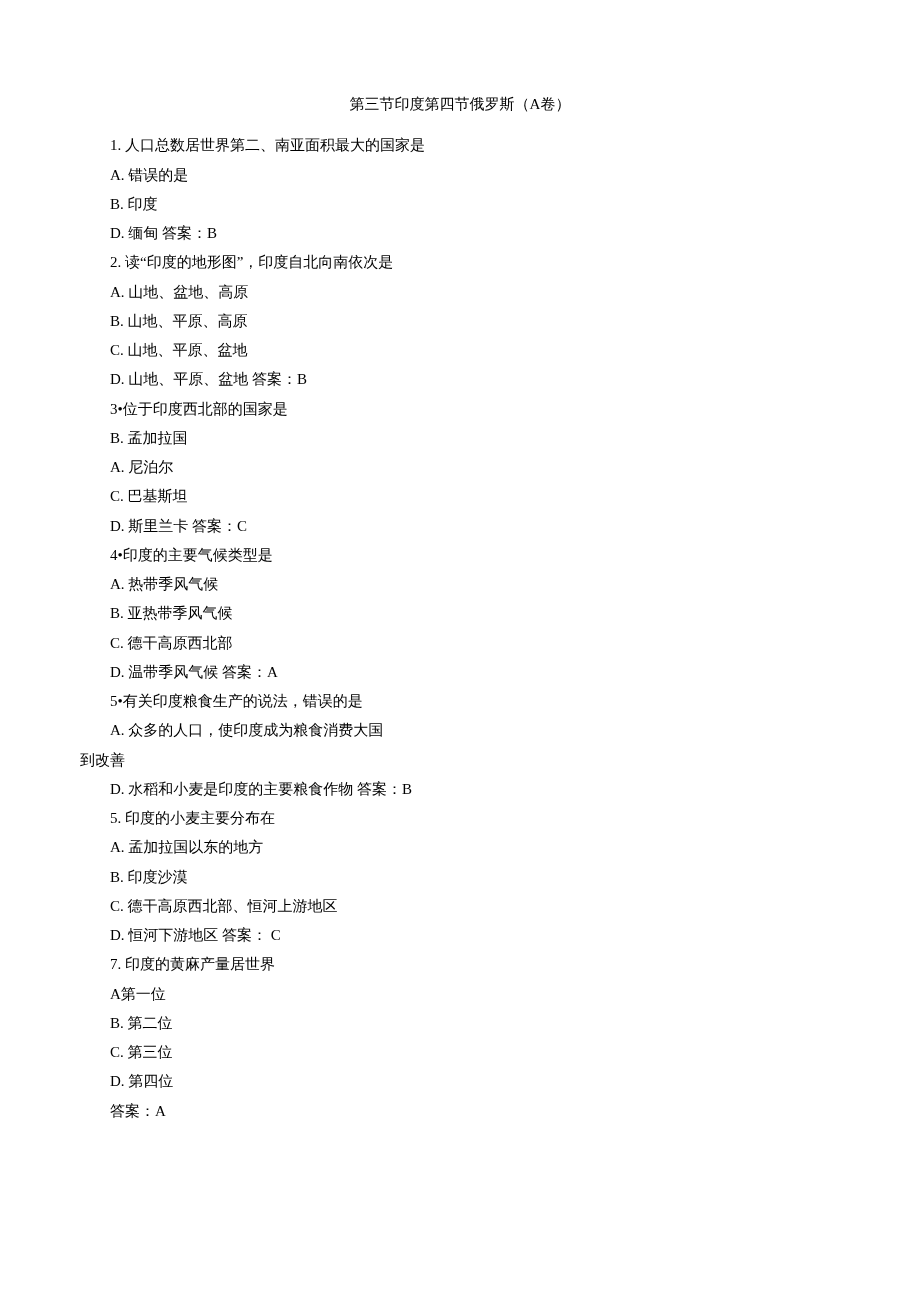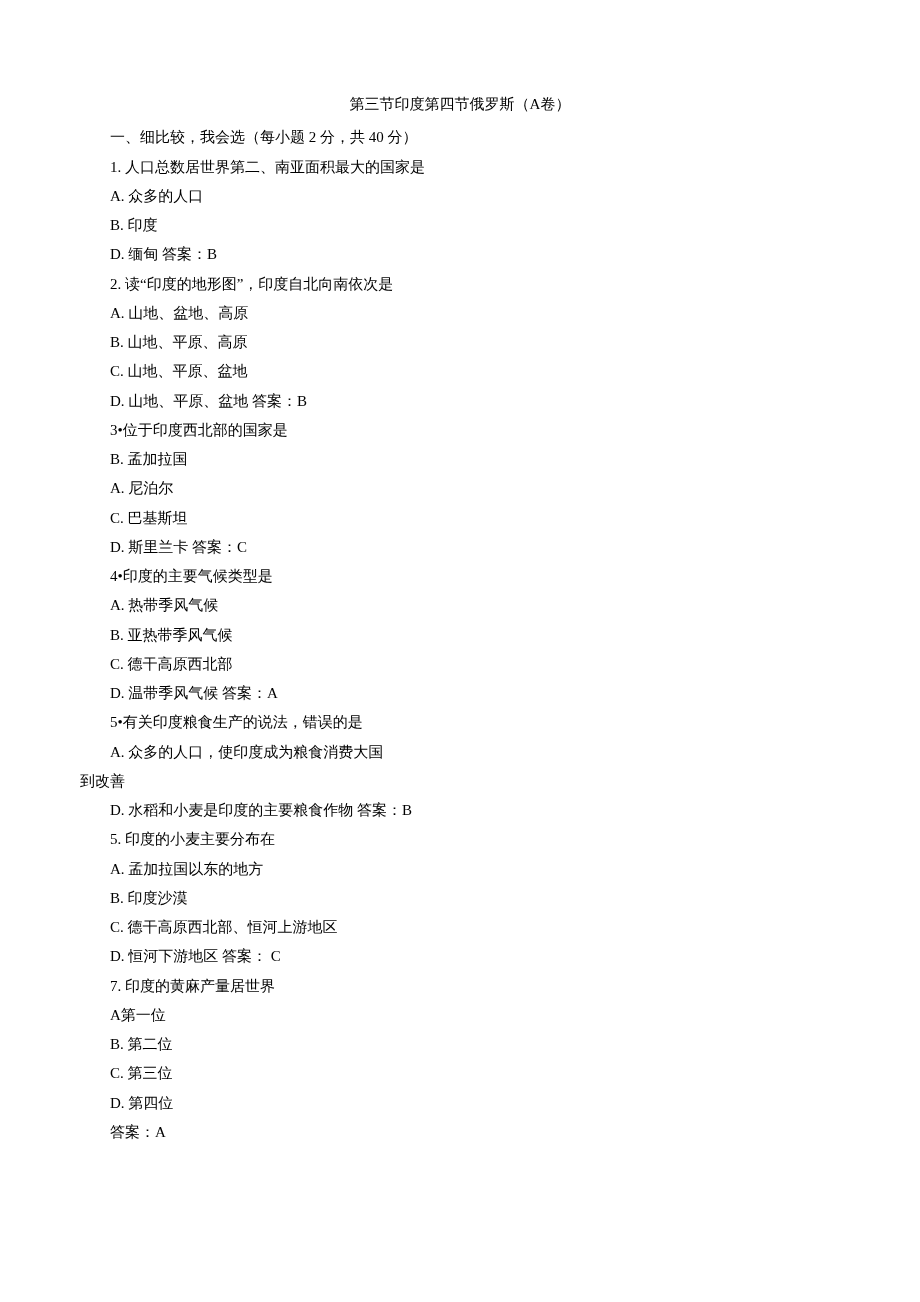--- a/index.html
+++ b/index.html
@@ -10,40 +10,39 @@
     font-size: 15px;
     color: #000000;
     line-height: 1.95;
     width: 920px;
   }
   .page {
     padding: 90px 80px 60px 80px;
   }
   .title {
     text-align: center;
-    margin-bottom: 4px;
+    margin-bottom: 12px;
   }
   .line {
     text-indent: 2em;
   }
   .wrap {
     text-indent: 0;
   }
 </style>
 </head>
 <body>
 
 <div class="page">
 
   <div class="title">第三节印度第四节俄罗斯（A卷）</div>
 
-  <div class="line">一、细比较，我会选（每小题 2 分，共 40 分）</div>
 
   <div class="line">1. 人口总数居世界第二、南亚面积最大的国家是</div>
-  <div class="line">A. 众多的人口</div>
+  <div class="line">A. 错误的是</div>
   <div class="line">B. 印度</div>
   <div class="line">D. 缅甸 答案：B</div>
 
   <div class="line">2. 读“印度的地形图”，印度自北向南依次是</div>
   <div class="line">A. 山地、盆地、高原</div>
   <div class="line">B. 山地、平原、高原</div>
   <div class="line">C. 山地、平原、盆地</div>
   <div class="line">D. 山地、平原、盆地 答案：B</div>
 
   <div class="line">3•位于印度西北部的国家是</div>

